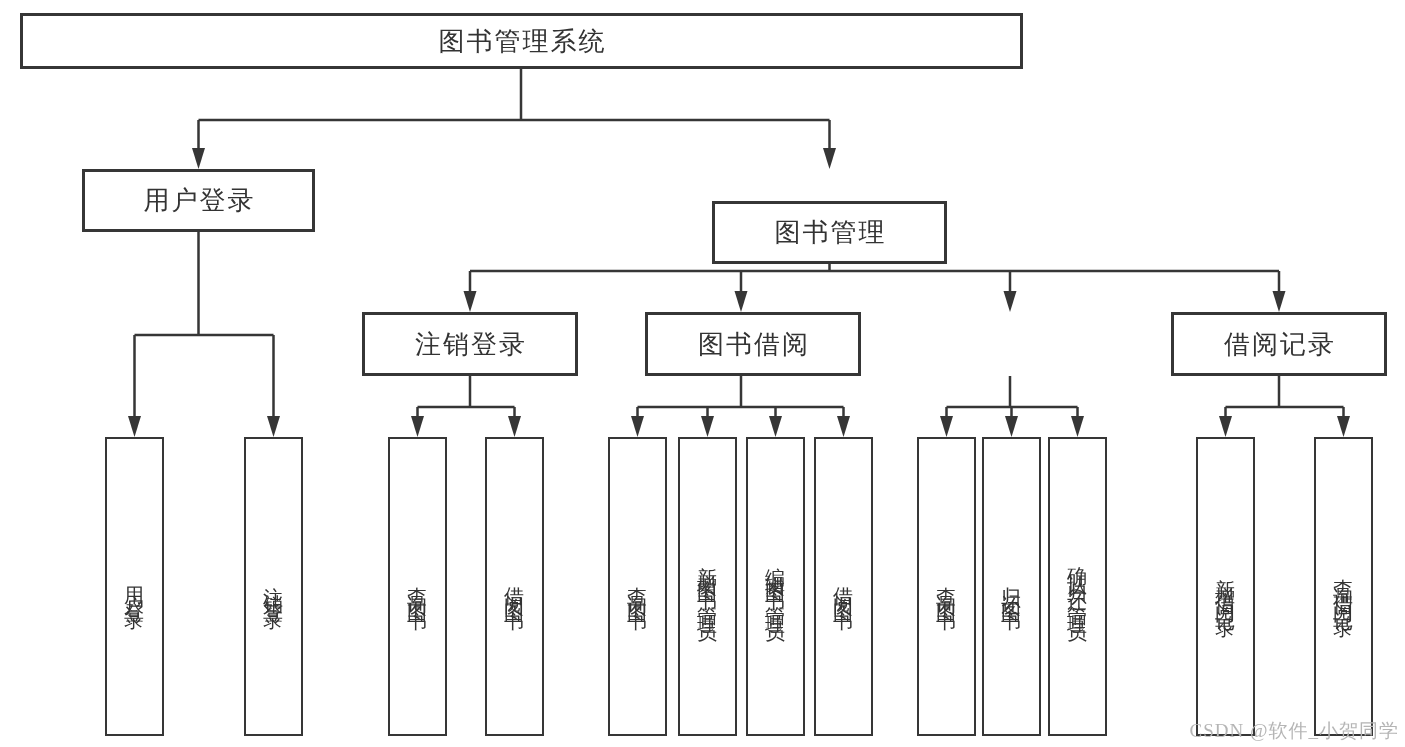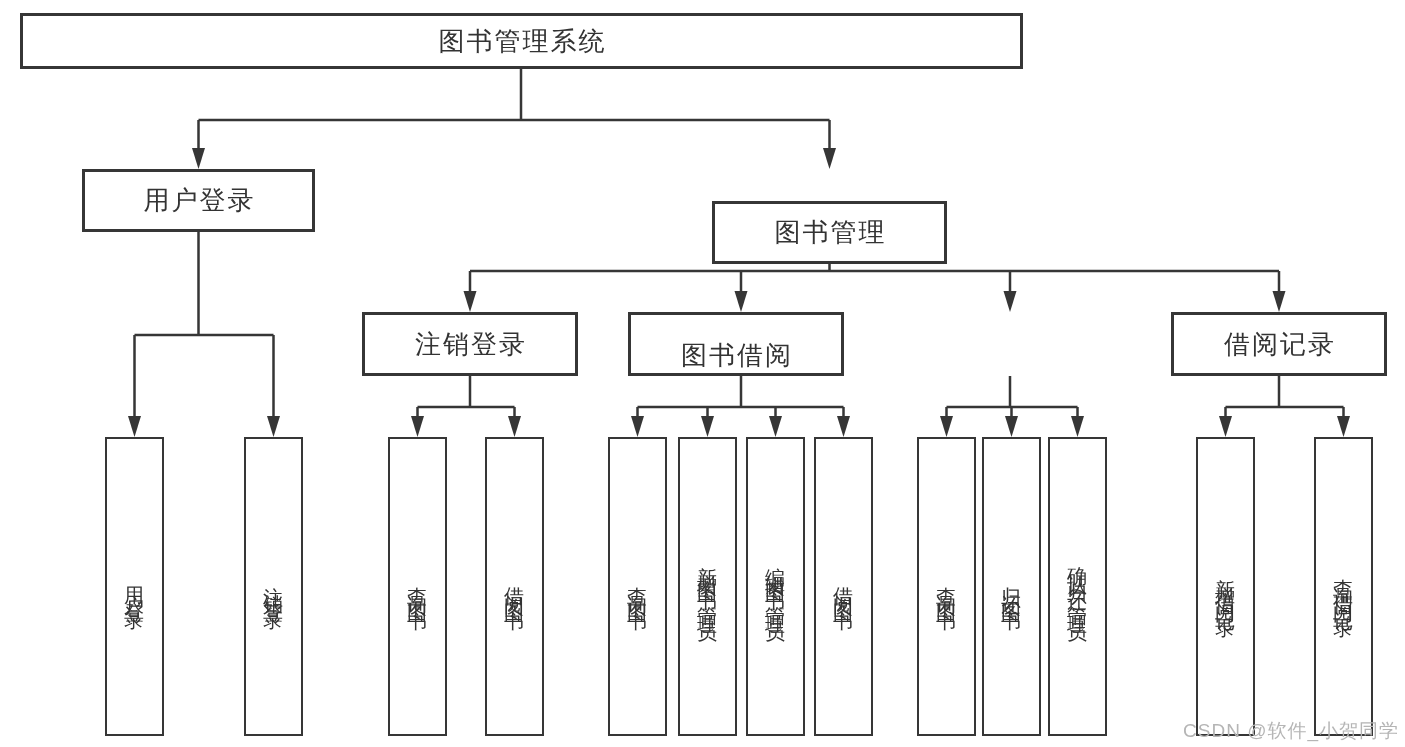--- a/index.html
+++ b/index.html
@@ -15,34 +15,34 @@
   .box {
     position:absolute; display:flex; align-items:center; justify-content:center;
     background:#fff; border:3px solid var(--line,#363636);
     color:var(--text,#333);
   }
   .h-node { font-size:26px; letter-spacing:2px; padding-left:2px; }
   .root  { left:20px;  top:13px;  width:1003px; height:56px; }
   .n-user-login { left:82px;  top:169px; width:233px; height:63px; }
   .n-book-mgmt  { left:712px; top:169px; width:235px; height:63px;margin-top:32px; }
   .l3 { top:312px; width:216px; height:64px; }
-  .g0 { left:362px; } .g1 { left:628px;align-items:flex-end; } .g2 { left:902px; } .g3 { left:1171px; }
+  .g0 { left:362px; } .g1 { left:645px; } .g2 { left:902px; } .g3 { left:1171px; }
   .leaf { top:437px; width:59px; height:299px; border-width:2.5px; }
   .vtext {
     writing-mode:vertical-rl; text-orientation:mixed;
     font-size:20px; line-height:1; letter-spacing:8px; white-space:nowrap;
   }
   .x-a { left:105px; }  .x-b { left:244px; }
   .x-c { left:388px; }  .x-d { left:485px; }
   .x-e { left:608px; }  .x-f { left:678px; }  .x-g { left:746px; }  .x-h { left:814px; }
   .x-i { left:917px; }  .x-j { left:982px; }  .x-k { left:1048px; }
   .x-l { left:1196px; } .x-m { left:1314px; }
   .watermark {
     position:absolute; right:6px; bottom:3px;
-    color:var(--watermark,#b5b5b5); font-size:19px; letter-spacing:1px;
+    color:var(--watermark,#b5b5b5); font-size:19px; letter-spacing:1px;font-family:Liberation Serif, serif;
   }
 </style>
 </head>
 <body>
 
 <div class="canvas">
 
   <svg class="wires" viewBox="0 0 1405 747">
     <g>
       <path class="wire" d="M521 69 V120 M198.5 120 H829.5 M198.5 120 V153 M829.5 120 V153"></path>

